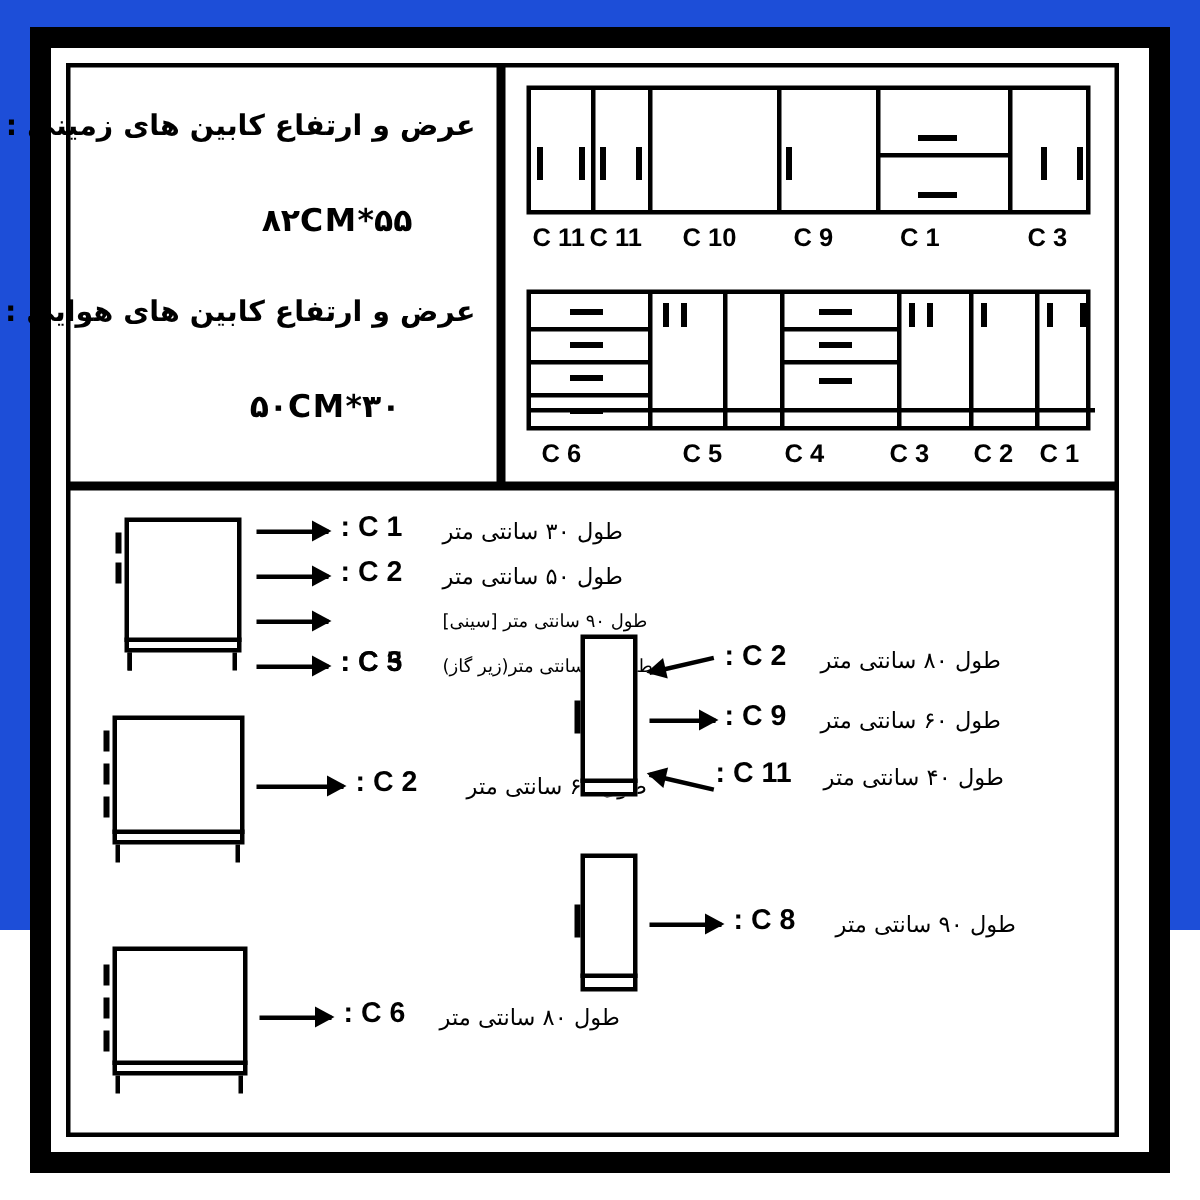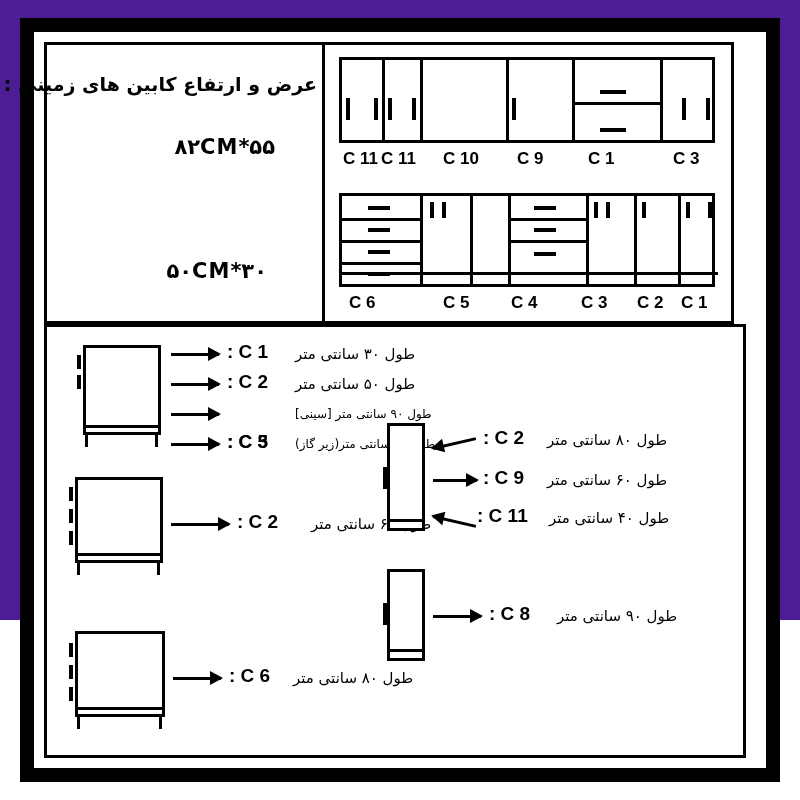--- a/index.html
+++ b/index.html
@@ -10,21 +10,21 @@
   body {
     width: 800px;
     height: 800px;
     font-family: "DejaVu Sans", sans-serif;
     overflow: hidden;
   }
   #sheet {
     position: relative;
     width: 800px;
     height: 620px;
-    background: #4c1d95;
+    background: #1d4ed8;
   }
   
   .outer-frame {
     position: absolute;
     left: 20px;
     top: 18px;
     width: 760px;
     height: 764px;
     border: 14px solid #000000;
     box-sizing: border-box;
@@ -37,21 +37,21 @@
     box-sizing: border-box;
     background: #ffffff;
   }
   #panel-specs {
     left: 44px;
     top: 42px;
     width: 290px;
     height: 282px;
   }
   #panel-elevations {
-    left: 322px;
+    left: 334px;
     top: 42px;
     width: 412px;
     height: 282px;
   }
   #panel-legend {
     left: 44px;
     top: 324px;
     width: 702px;
     height: 434px;
   }
@@ -170,20 +170,21 @@
 </style>
 </head>
 <body>
 
 <div id="sheet">
   <div class="outer-frame"></div>
 
   <div class="panel" id="panel-specs">
     <div class="spec-line spec-title" id="spec-title-1">عرض و ارتفاع کابین های زمینی :</div>
     <div class="spec-line spec-value" id="spec-value-1">۵۵*۸۲CM</div>
+    <div class="spec-line spec-title" id="spec-title-2">عرض و ارتفاع کابین های هوایی :</div>
     <div class="spec-line spec-value" id="spec-value-2">۳۰*۵۰CM</div>
   </div>
 
   <div class="panel" id="panel-elevations">
 
     <div class="elev-box" style="left:14px; top:12px; width:376px; height:86px;">
 
       <div class="vline" style="left:40px;  top:0;  height:80px;"></div>
       <div class="vline" style="left:78px;  top:0;  height:80px;"></div>
       <div class="vline" style="left:164px; top:0;  height:80px;"></div>

